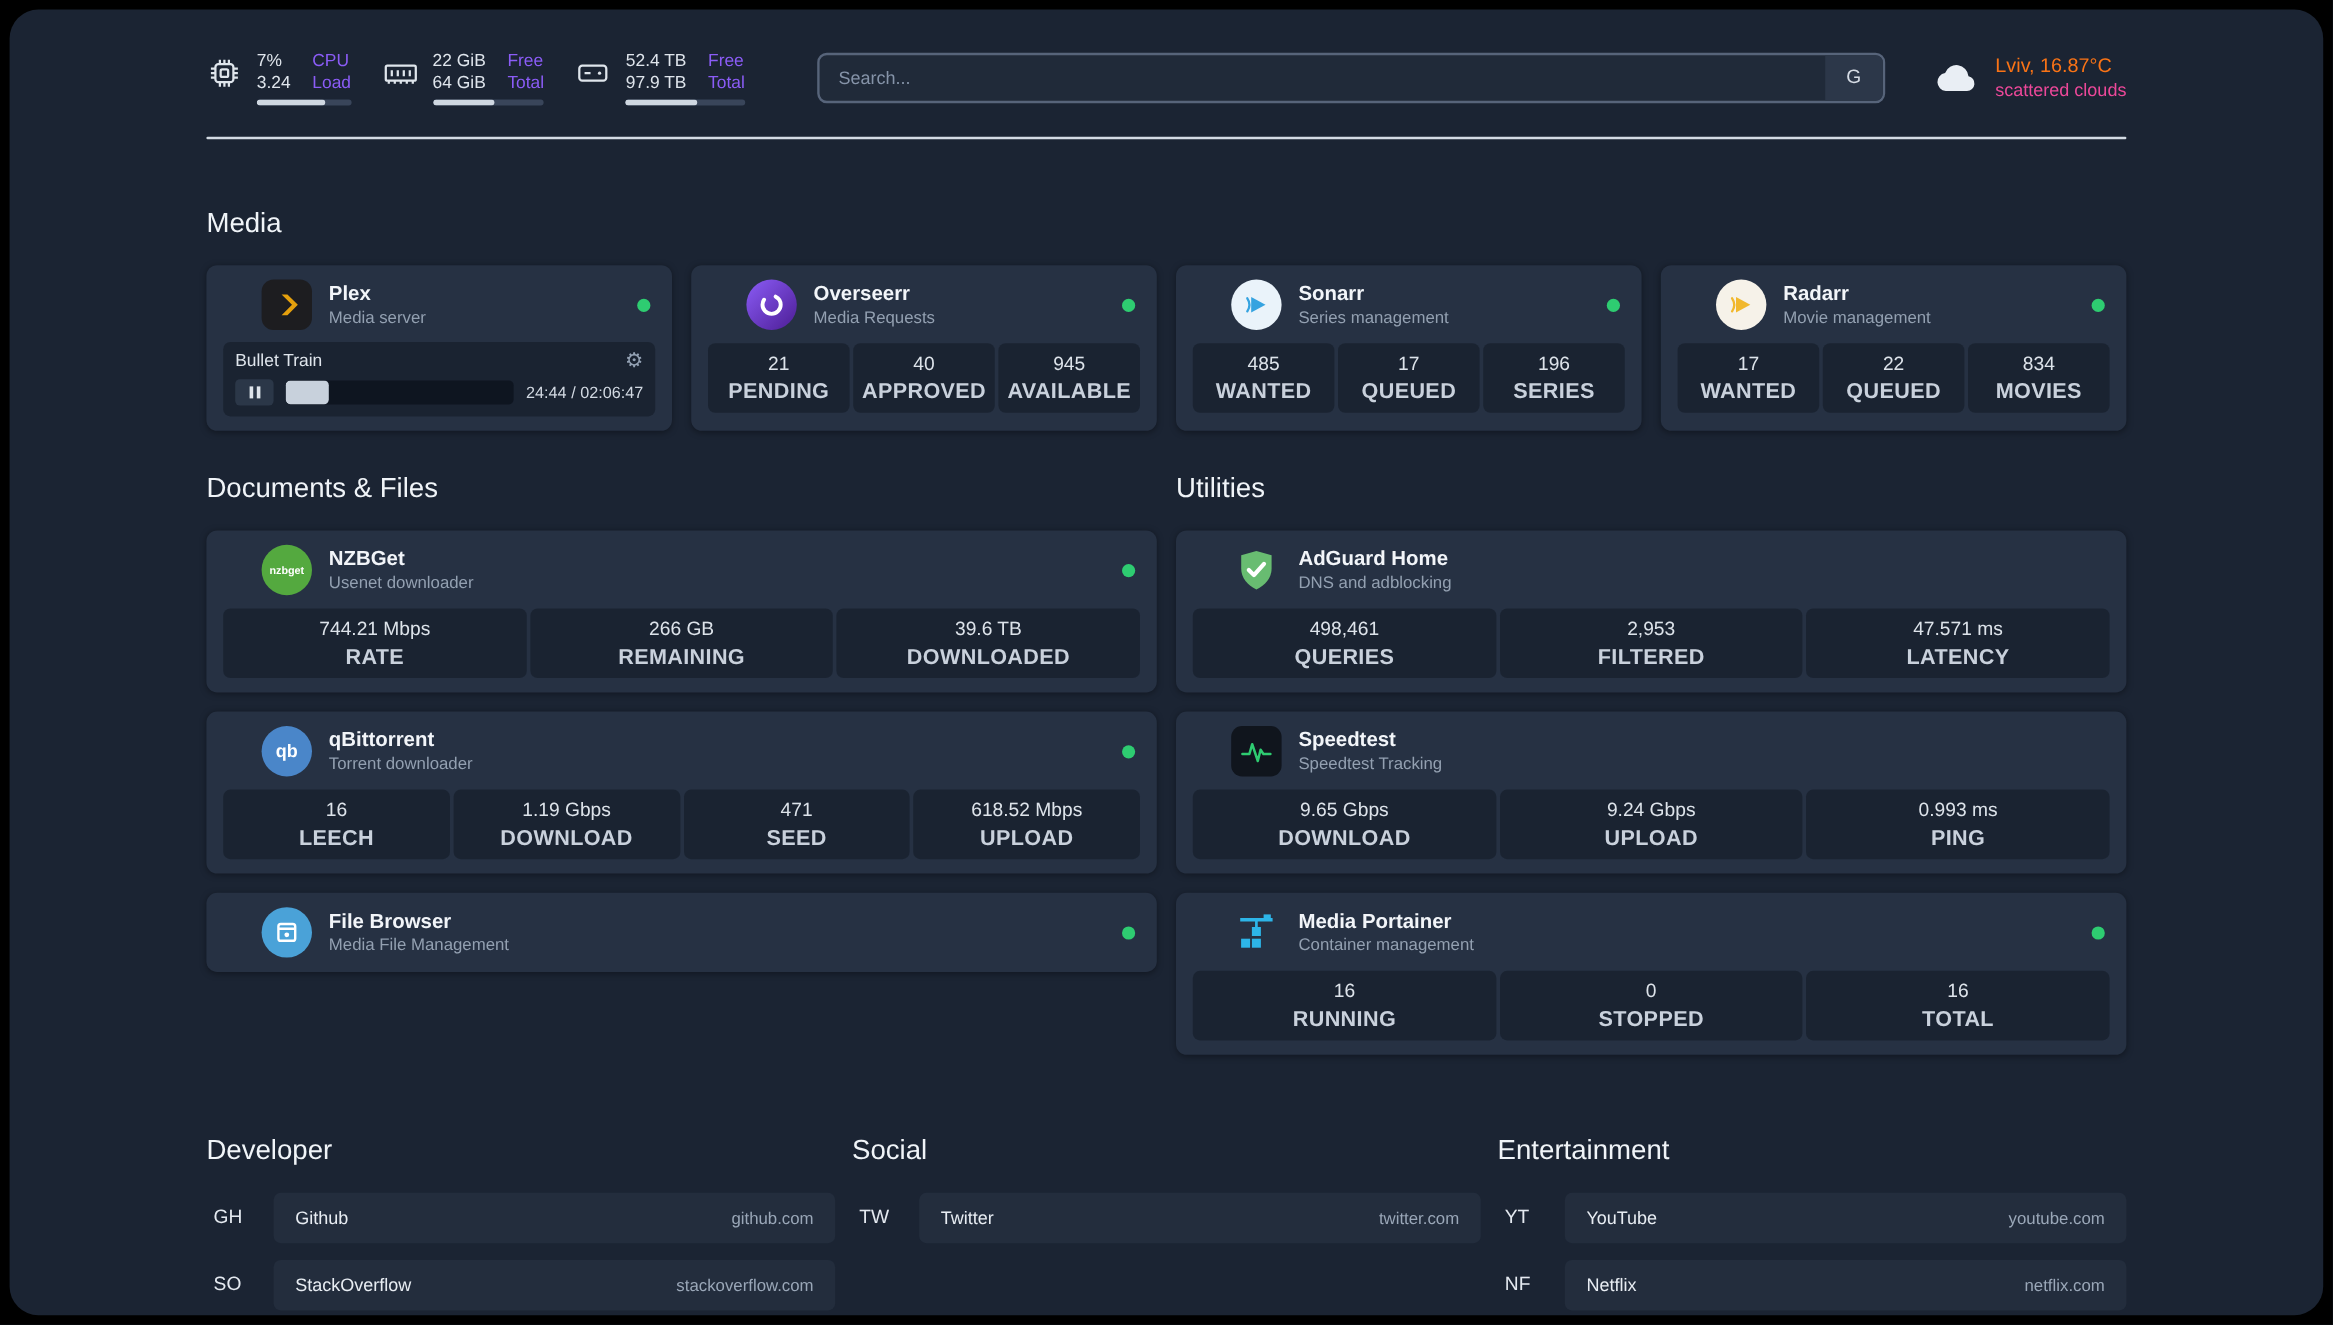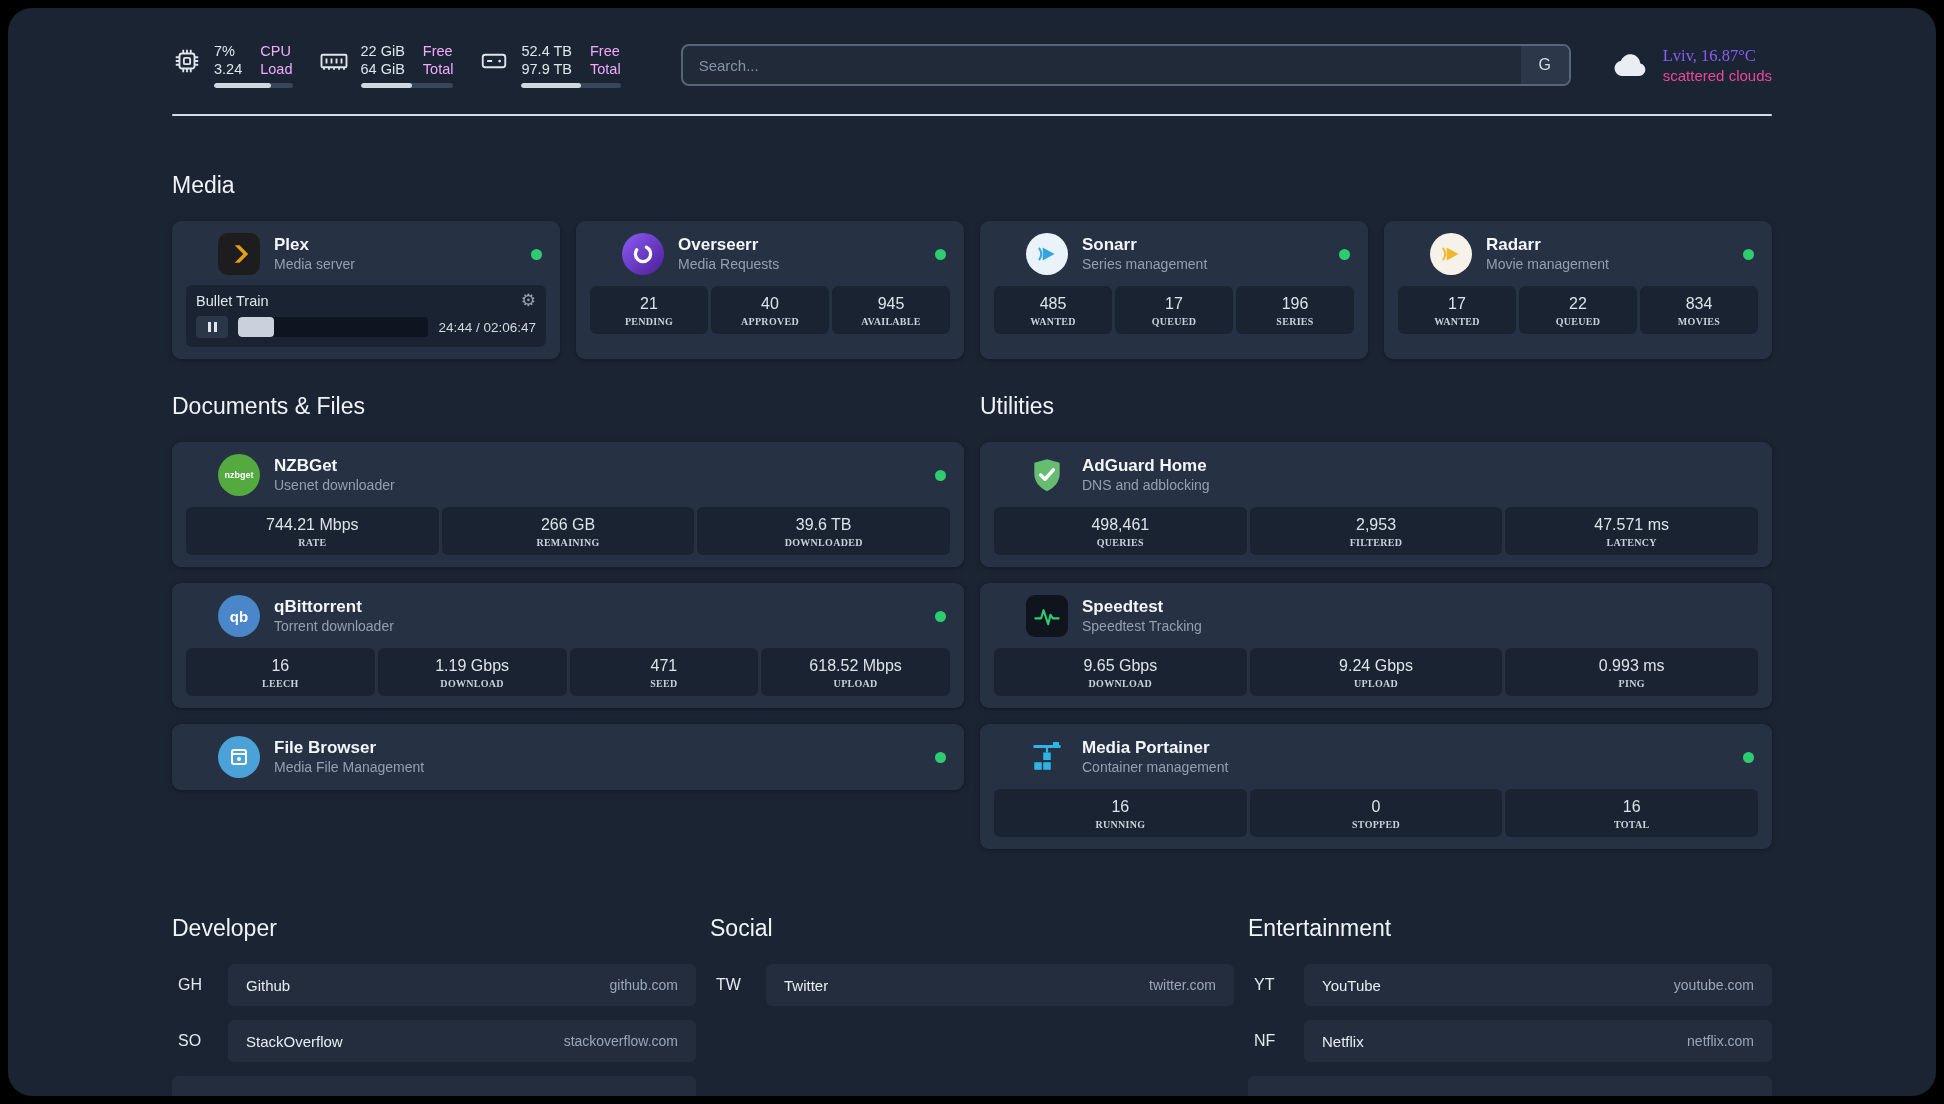--- a/index.html
+++ b/index.html
@@ -14,21 +14,21 @@
     padding:34px 164px 0 164px;
   }
   
   .topbar { display:flex; align-items:center; }
   .metric { display:flex; align-items:flex-start; gap:12px; margin-right:26px; }
   .metric-icon { width:30px; height:30px; margin-top:4px; flex:none; }
   .metric-body { display:flex; flex-direction:column; }
   .metric-rows { display:flex; gap:18px; }
   .metric-col { display:flex; flex-direction:column; }
   .metric-col span { font-size:14.5px; line-height:18px; color:#dfe5ec; }
-  .metric-col.labels span { color:#f0abfc; }
+  .metric-col.labels span { color:#8b5cf6; }
   .metric-track { margin-top:5px; height:5px; border-radius:3px; background:#39455a; overflow:hidden; }
   .metric-fill { height:100%; background:#cfd7e1; border-radius:3px; }
   .searchbar {
     flex:1; display:flex; align-items:center; height:42px;
     margin:0 40px 0 34px; background:#202a39;
     border:2px solid #57647a; border-radius:8px; overflow:hidden;
   }
   .searchbar input {
     flex:1; height:100%; background:transparent; border:none; outline:none;
     padding:0 16px; font-size:15px; color:#dfe5ec;
@@ -36,21 +36,21 @@
   }
   .searchbar input::placeholder { color:#8593a8; }
   .search-provider {
     width:48px; height:100%; display:flex; align-items:center; justify-content:center;
     background:#2c3749; border-left:2px solid #57647a; color:#d6dce5;
     font-size:16px; cursor:pointer; border:none;
   }
   .weather { display:flex; align-items:center; gap:12px; }
   .weather-icon { width:40px; height:30px; }
   .weather-text { display:flex; flex-direction:column; }
-  .weather-loc { font-size:16.5px; color:#8b5cf6; line-height:21px;font-family:Liberation Serif, serif; }
+  .weather-loc { font-size:16.5px; color:#f97316; line-height:21px; }
   .weather-cond { font-size:15px; color:#ec4899; line-height:20px; }
   .divider { margin-top:26px; height:2px; background:#d4dbe4; border-radius:1px; }
 
   
   .section-title { font-size:23px; font-weight:500; color:#f0f4f8; }
   .media-section { margin-top:56px; }
   .media-grid { display:grid; grid-template-columns:repeat(4,1fr); gap:16px; margin-top:22px; }
 
   .card {
     background:#263143; border-radius:9px; padding:12px 14px;
@@ -64,21 +64,21 @@
   .titles { display:flex; flex-direction:column; }
   .app-name { font-size:17px; font-weight:600; color:#f2f5f9; line-height:21px; }
   .app-desc { font-size:14px; color:#93a0b1; line-height:19px; }
   .dot { width:11px; height:11px; border-radius:50%; background:#2ecc71; margin-left:auto; margin-right:4px; flex:none; }
   .stats { display:flex; gap:3px; margin-top:11px; }
   .stat {
     flex:1; background:rgba(13,19,29,.45); border-radius:6px;
     text-align:center; padding:8px 4px 7px 4px;
   }
   .stat-value { font-size:16px; color:#dde3ea; line-height:20px; }
-  .stat-label { font-size:10px; font-weight:700; color:#c9d1dc; letter-spacing:.3px; margin-top:2px;font-family:Liberation Serif, serif; }
+  .stat-label { font-size:18px; font-weight:700; color:#c9d1dc; letter-spacing:.3px; margin-top:2px; }
 
   
   .player { background:rgba(13,19,29,.45); border-radius:6px; padding:8px 10px 9px 10px; margin-top:10px; }
   .player-top { display:flex; align-items:center; justify-content:space-between; }
   .track-name { font-size:14.5px; color:#dfe5ec; }
   .gear { font-size:17px; color:#93a1b3; line-height:16px; cursor:pointer; }
   .player-ctrl { display:flex; align-items:center; margin-top:7px; gap:10px; }
   .pause-btn {
     width:32px; height:22px; background:#2b3748; border-radius:4px; border:none;
     display:flex; align-items:center; justify-content:center; gap:3px; cursor:pointer; flex:none;

